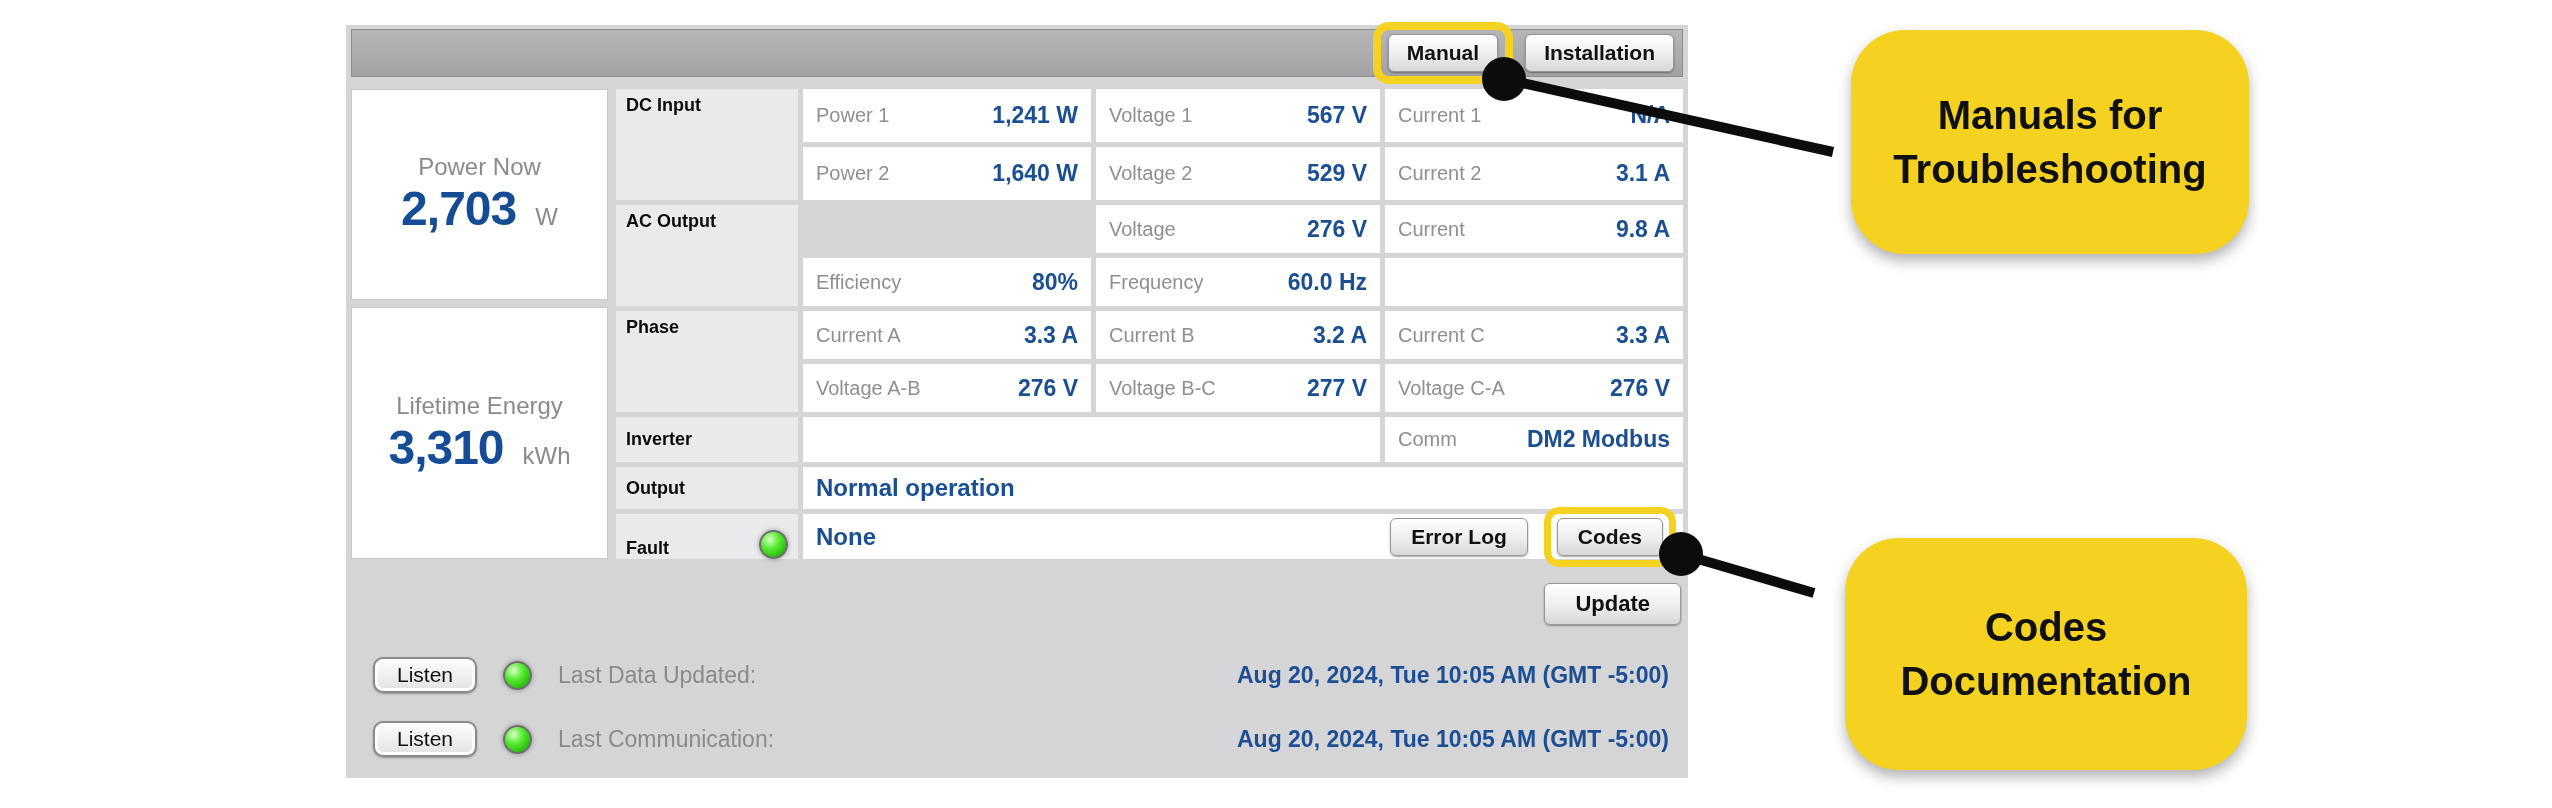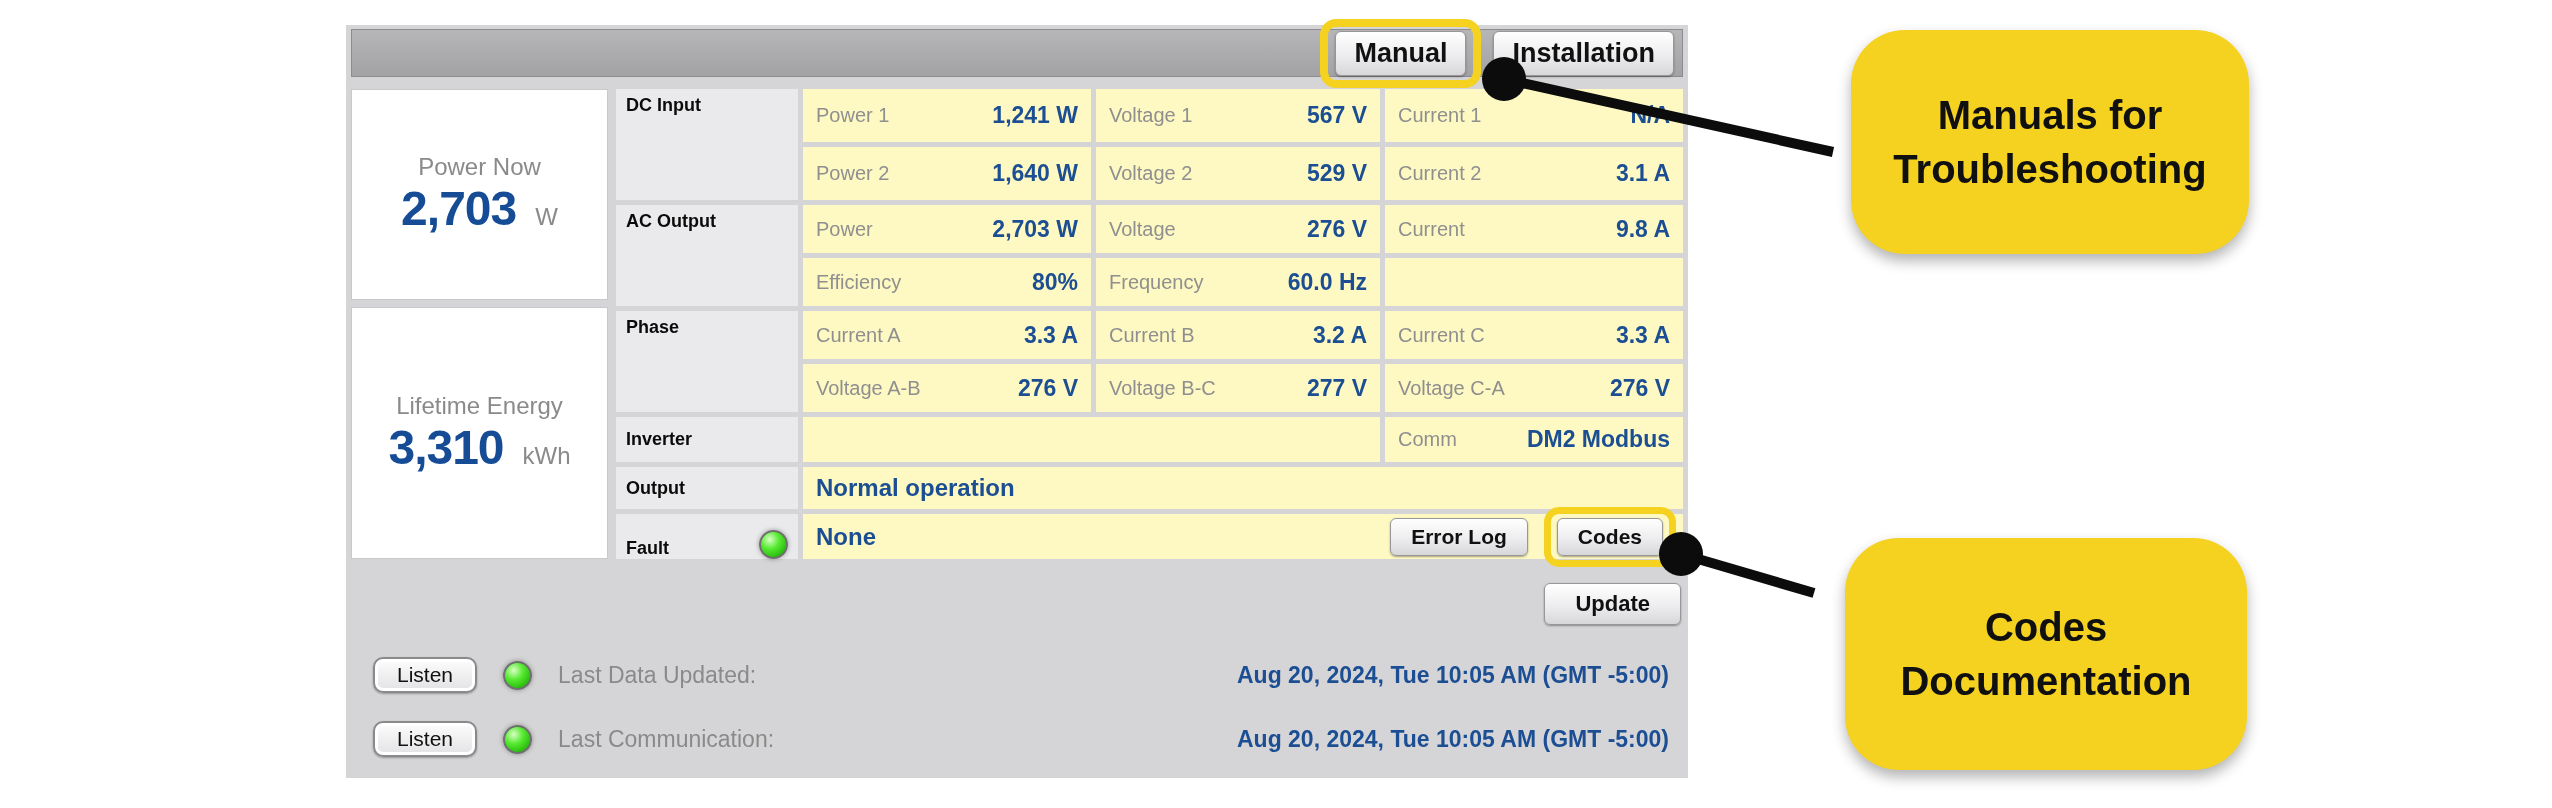--- a/index.html
+++ b/index.html
@@ -12,21 +12,21 @@
     background: #d5d5d7; padding: 4px 5px;
   }
   .topbar {
     height: 48px; background: linear-gradient(#b6b6b8, #a2a2a4);
     border: 1px solid #8c8c8e;
     display: flex; align-items: center; justify-content: flex-end;
     gap: 12px; padding-right: 8px; overflow: visible;
   }
   .btn {
     font-family: "Liberation Sans", sans-serif;
-    font-size: 27px; font-weight: bold; color: #111;
+    font-size: 21px; font-weight: bold; color: #111;
     background: linear-gradient(#ffffff, #ededef 55%, #d7d7d9);
     border: 1px solid #97979a; border-radius: 6px;
     padding: 6px 18px; cursor: pointer; box-shadow: 0 1px 2px rgba(0,0,0,.35);
     white-space: nowrap;
   }
   .ring-manual {
     display: inline-flex; align-items: center;
     border: 8px solid #F5D21F; border-radius: 16px;
     padding: 4px 7px; margin: -14px 0;
     background: transparent;
@@ -55,21 +55,21 @@
       "dc  a2  b2  c2"
       "ac  a3  b3  c3"
       "ac  a4  b4  c4"
       "ph  a5  b5  c5"
       "ph  a6  b6  c6"
       "inv mid mid comm"
       "st  stv stv stv"
       "fl  flv flv flv";
   }
   .cell {
-    background: #fef9c3; display: flex; align-items: center;
+    background: #ffffff; display: flex; align-items: center;
     justify-content: space-between; padding: 0 13px; overflow: visible;
   }
   .cell .k { color: #8f8f8f; font-size: 20px; white-space: nowrap; }
   .cell .v { color: #1B4E93; font-size: 23px; font-weight: bold; white-space: nowrap; }
   .sec {
     background: #eaeaec; color: #0b0b0b; font-size: 18px; font-weight: bold;
     display: flex; padding: 6px 10px 0 10px; align-items: flex-start;
   }
   .sec.center { align-items: center; padding-top: 0; }
   .sec.fault { justify-content: space-between; align-items: flex-end; padding: 0 10px; }
@@ -179,24 +179,20 @@
         </div>
         <div class="cell" style="grid-area:b2">
           <span class="k">Voltage 2</span>
           <span class="v">529 V</span>
         </div>
         <div class="cell" style="grid-area:c2">
           <span class="k">Current 2</span>
           <span class="v">3.1 A</span>
         </div>
 
-        <div class="cell" style="grid-area:a3">
-          <span class="k">Power</span>
-          <span class="v">2,703 W</span>
-        </div>
         <div class="cell" style="grid-area:b3">
           <span class="k">Voltage</span>
           <span class="v">276 V</span>
         </div>
         <div class="cell" style="grid-area:c3">
           <span class="k">Current</span>
           <span class="v">9.8 A</span>
         </div>
 
         <div class="cell" style="grid-area:a4">

